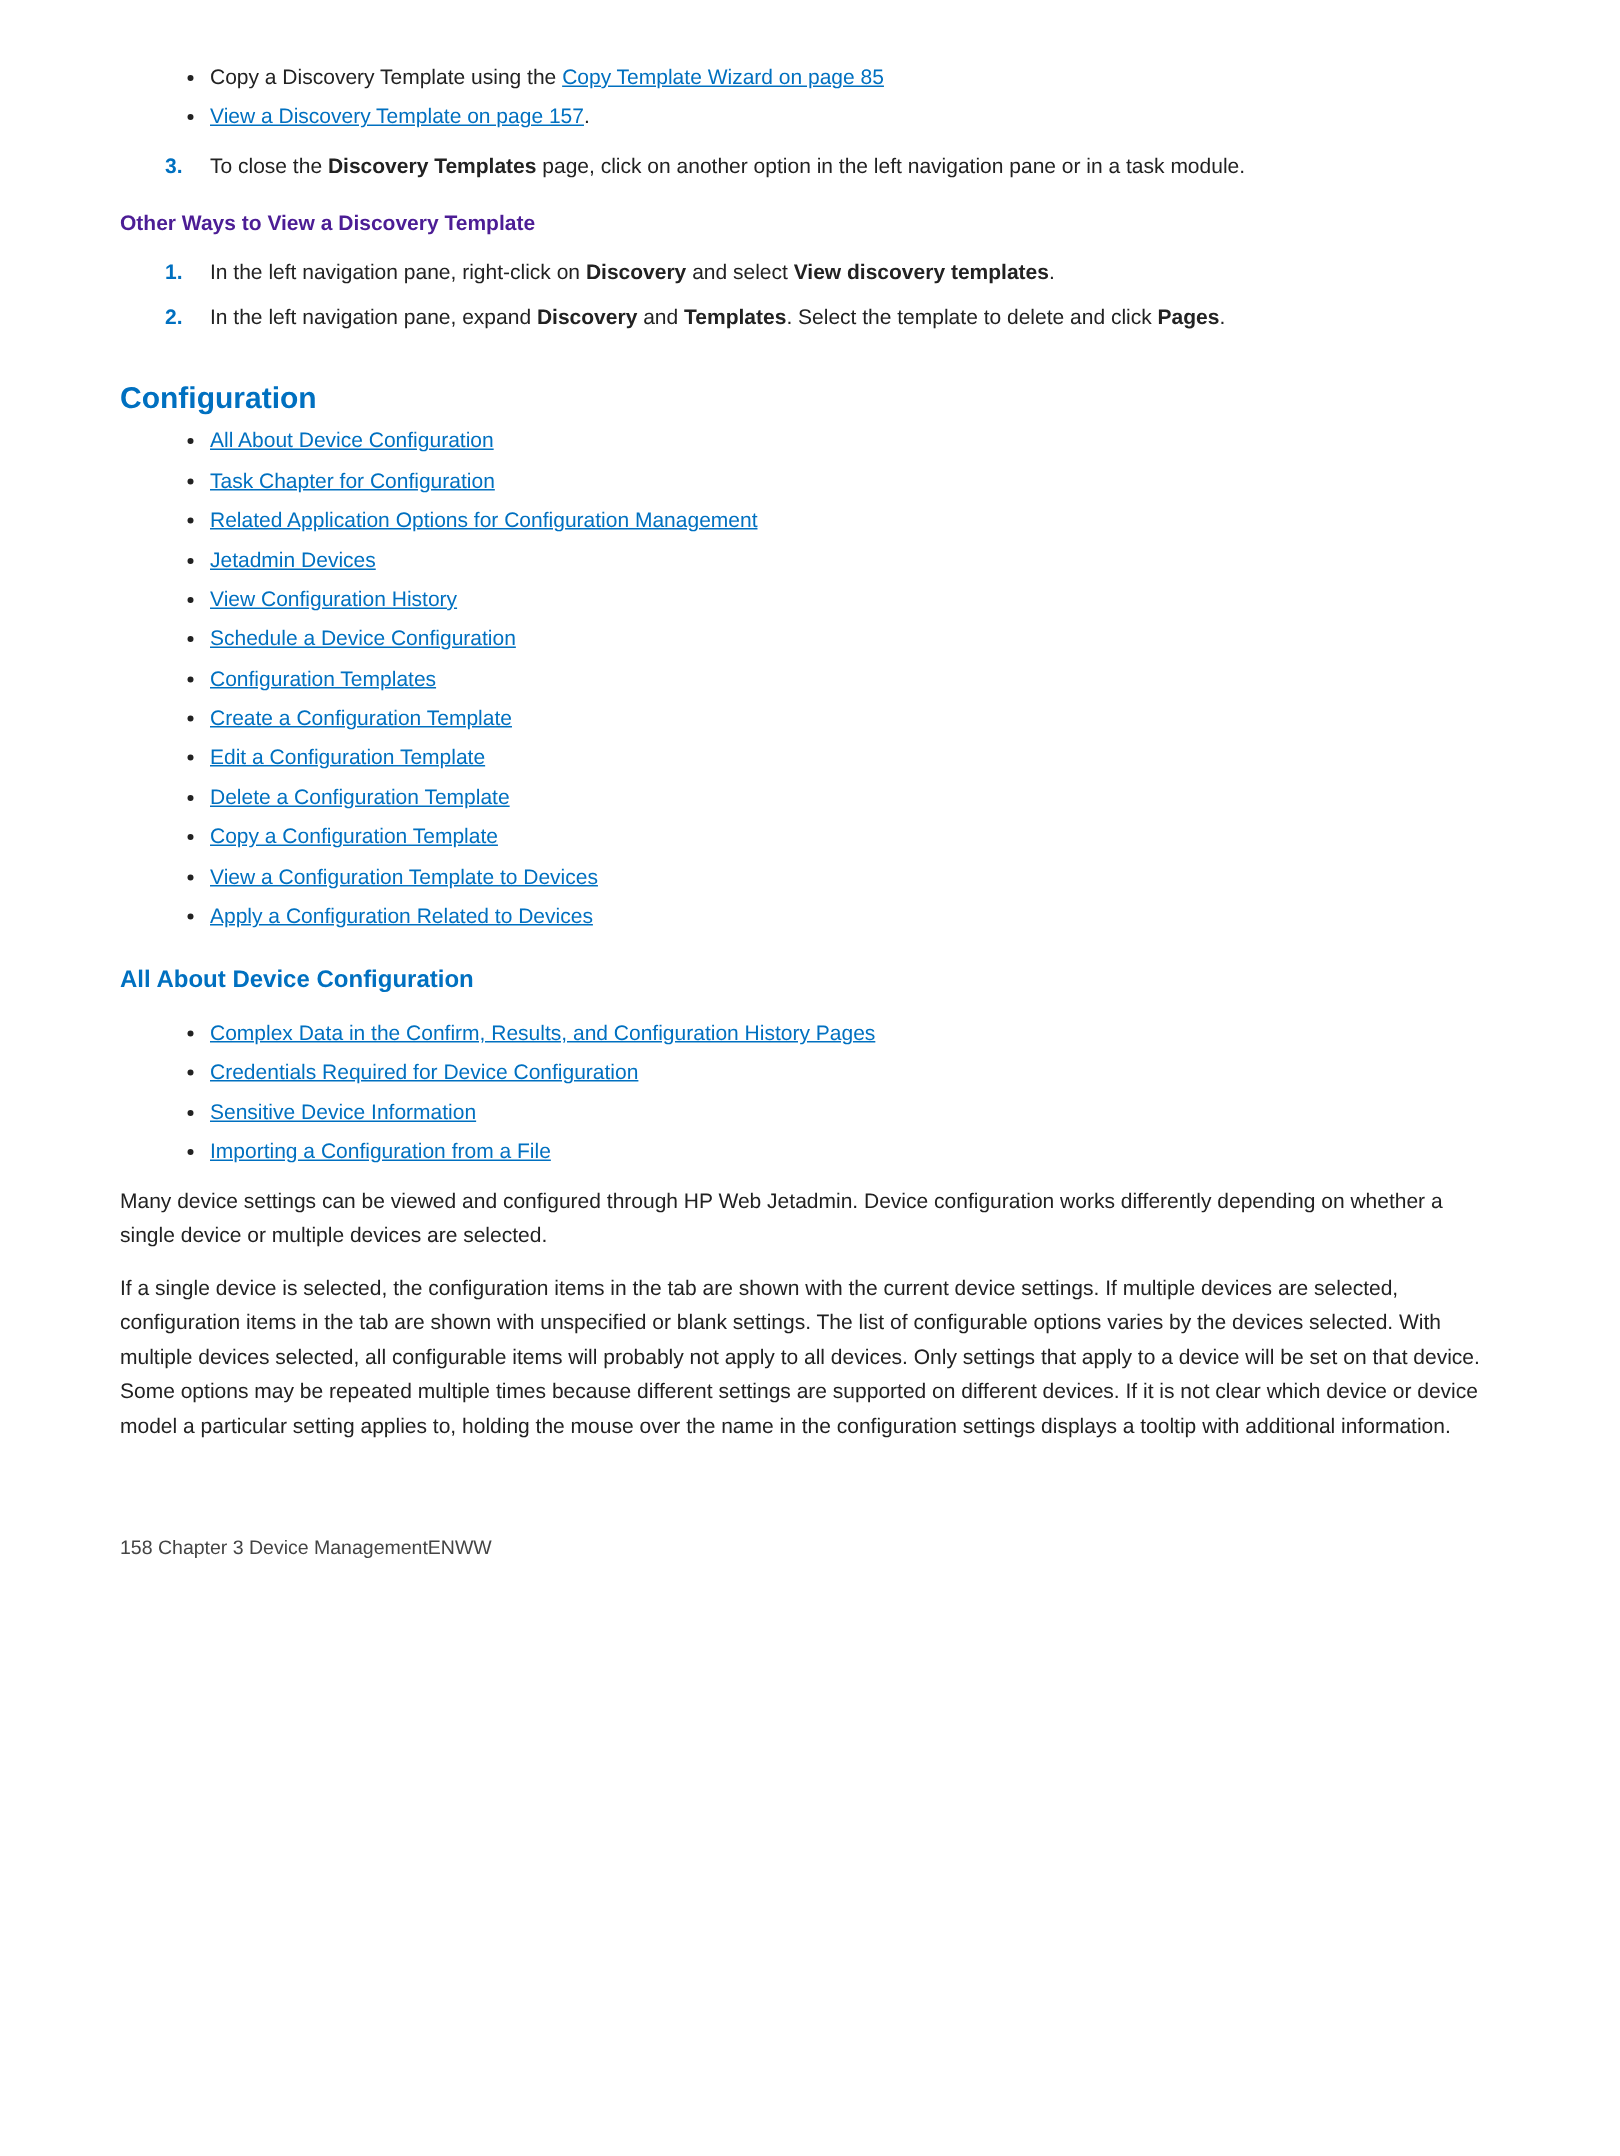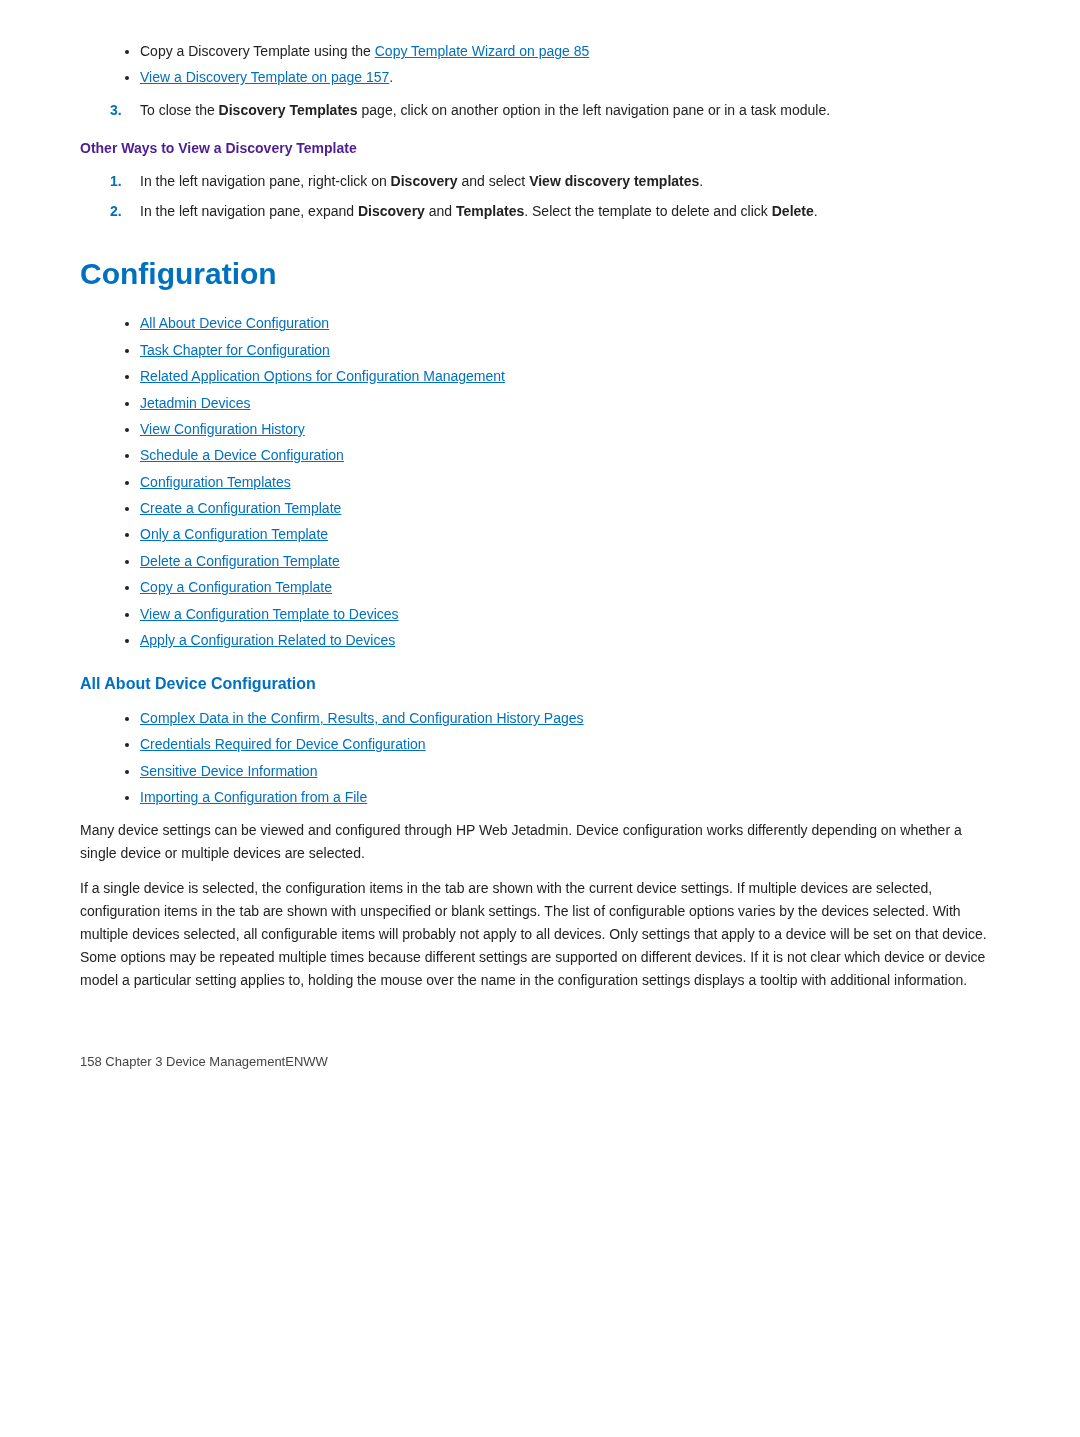--- a/index.html
+++ b/index.html
@@ -32,24 +32,23 @@
       color: #0070c0;
       font-weight: bold;
       min-width: 24px;
       margin-right: 6px;
     }
     .numbered-item .content {
       flex: 1;
     }
     .section-heading {
       color: #0070c0;
-      font-size: 30px;
+      font-size: 20px;
       font-weight: bold;
       margin-top: 28px;
-      margin-bottom: 14px;
     }
     .sub-section-heading {
       color: #0070c0;
       font-size: 16px;
       font-weight: bold;
       margin-top: 20px;
       margin-bottom: 10px;
     }
     .other-ways-heading {
       color: #4c1d95;
@@ -94,36 +93,36 @@
 <div class="numbered-item">
   <span class="num">1.</span>
   <span class="content">
     In the left navigation pane, right-click on <strong>Discovery</strong> and select <strong>View discovery templates</strong>.
   </span>
 </div>
 
 <div class="numbered-item">
   <span class="num">2.</span>
   <span class="content">
-    In the left navigation pane, expand <strong>Discovery</strong> and <strong>Templates</strong>. Select the template to delete and click <strong>Delete</strong>.
+    In the left navigation pane, expand <strong>Discovery</strong> and <strong>Templates</strong>. Select the template to delete and click <strong>Pages</strong>.
   </span>
 </div>
 
 <div class="section-heading">Configuration</div>
 
 <ul class="bullet-list">
   <li><a href="#">All About Device Configuration</a></li>
   <li><a href="#">Task Chapter for Configuration</a></li>
   <li><a href="#">Related Application Options for Configuration Management</a></li>
   <li><a href="#">Jetadmin Devices</a></li>
   <li><a href="#">View Configuration History</a></li>
   <li><a href="#">Schedule a Device Configuration</a></li>
   <li><a href="#">Configuration Templates</a></li>
   <li><a href="#">Create a Configuration Template</a></li>
-  <li><a href="#">Only a Configuration Template</a></li>
+  <li><a href="#">Edit a Configuration Template</a></li>
   <li><a href="#">Delete a Configuration Template</a></li>
   <li><a href="#">Copy a Configuration Template</a></li>
   <li><a href="#">View a Configuration Template to Devices</a></li>
   <li><a href="#">Apply a Configuration Related to Devices</a></li>
 </ul>
 
 <div class="sub-section-heading">All About Device Configuration</div>
 
 <ul class="bullet-list">
   <li><a href="#">Complex Data in the Confirm, Results, and Configuration History Pages</a></li>

